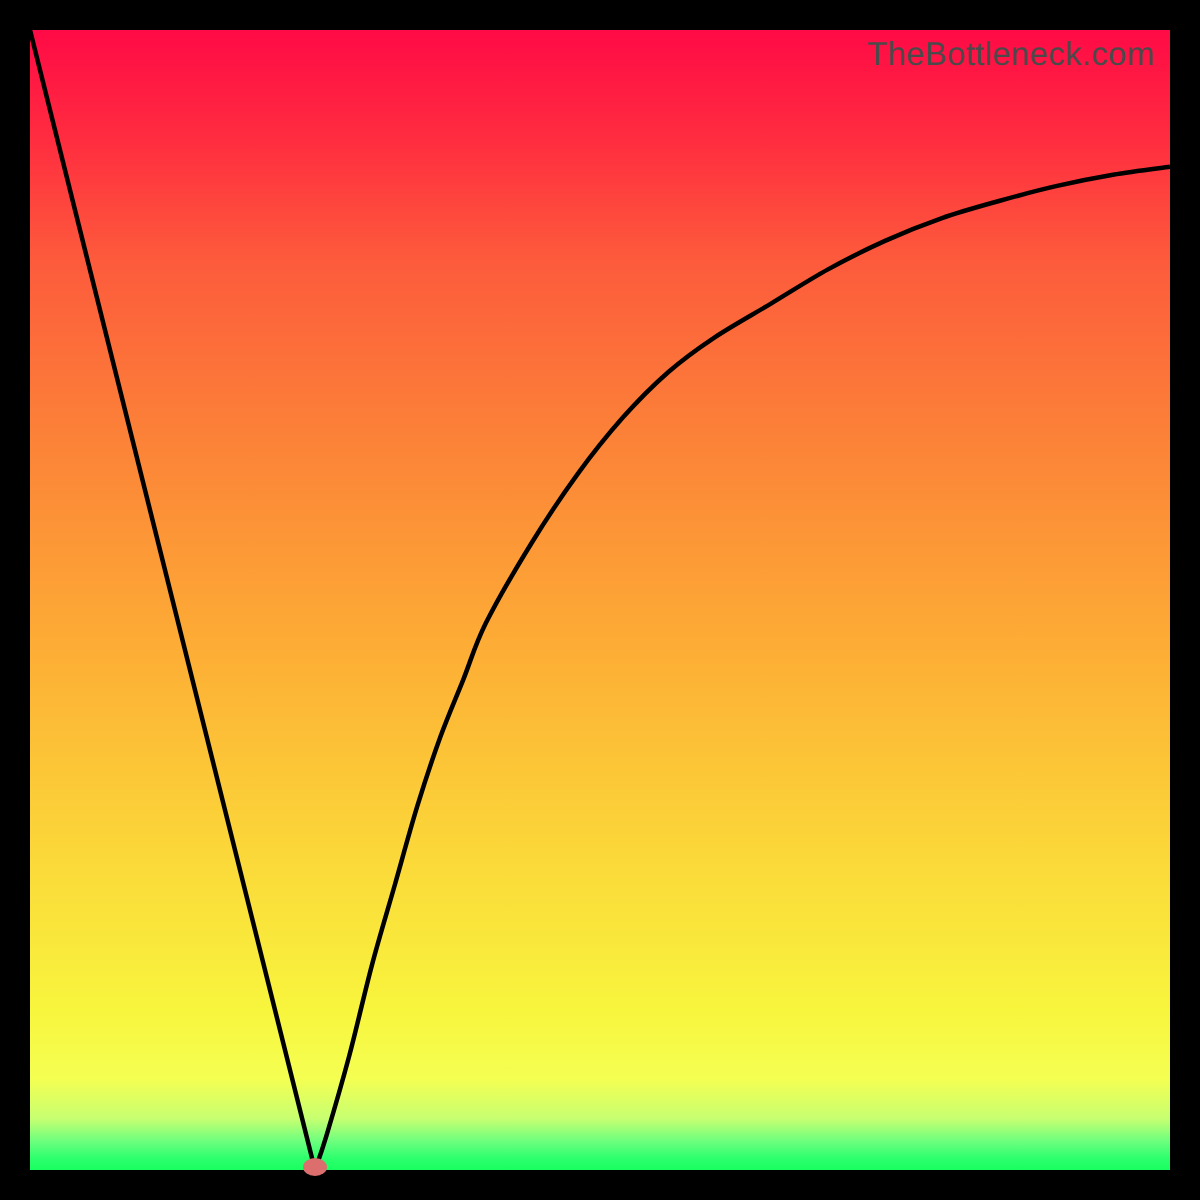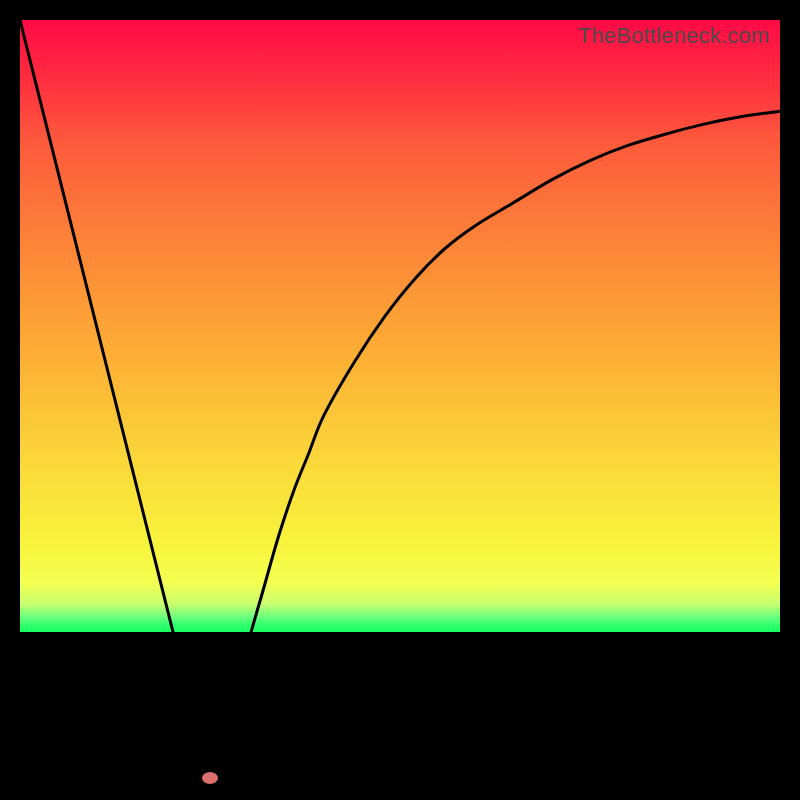--- a/index.html
+++ b/index.html
@@ -9,21 +9,21 @@
     height: 800px;
     background: #000000;
     overflow: hidden;
     font-family: Arial, Helvetica, sans-serif;
   }
   .frame {
     position: absolute;
     left: 20px;
     top: 20px;
     width: 760px;
-    height: 612px;
+    height: 760px;
     background: linear-gradient(to bottom,
       #ff0a46 0%,
       #ff2e3f 10%,
       #fd5a3c 20%,
       #fc8038 35%,
       #fdaf35 55%,
       #fbd739 72%,
       #f8f53d 86%,
       #f4ff52 92%,
       #c7ff71 95.5%,

